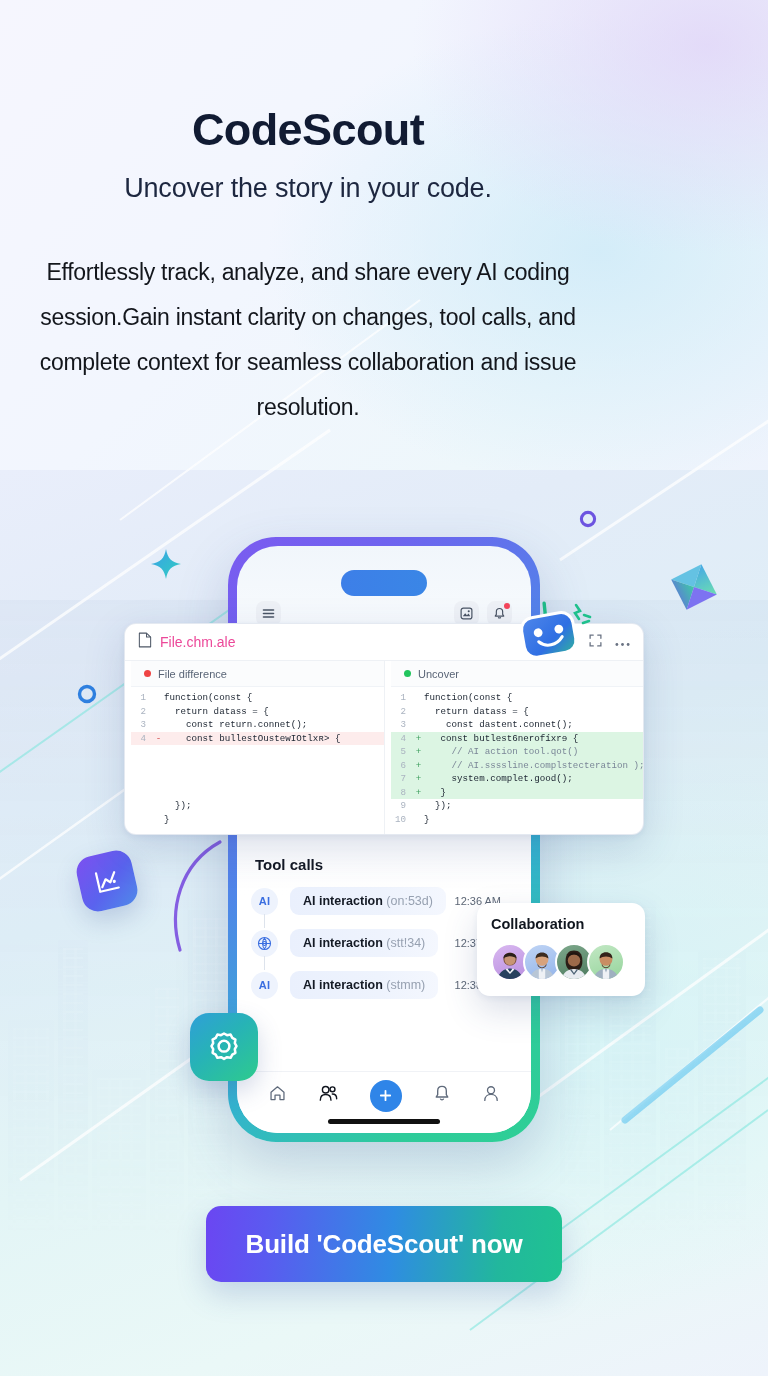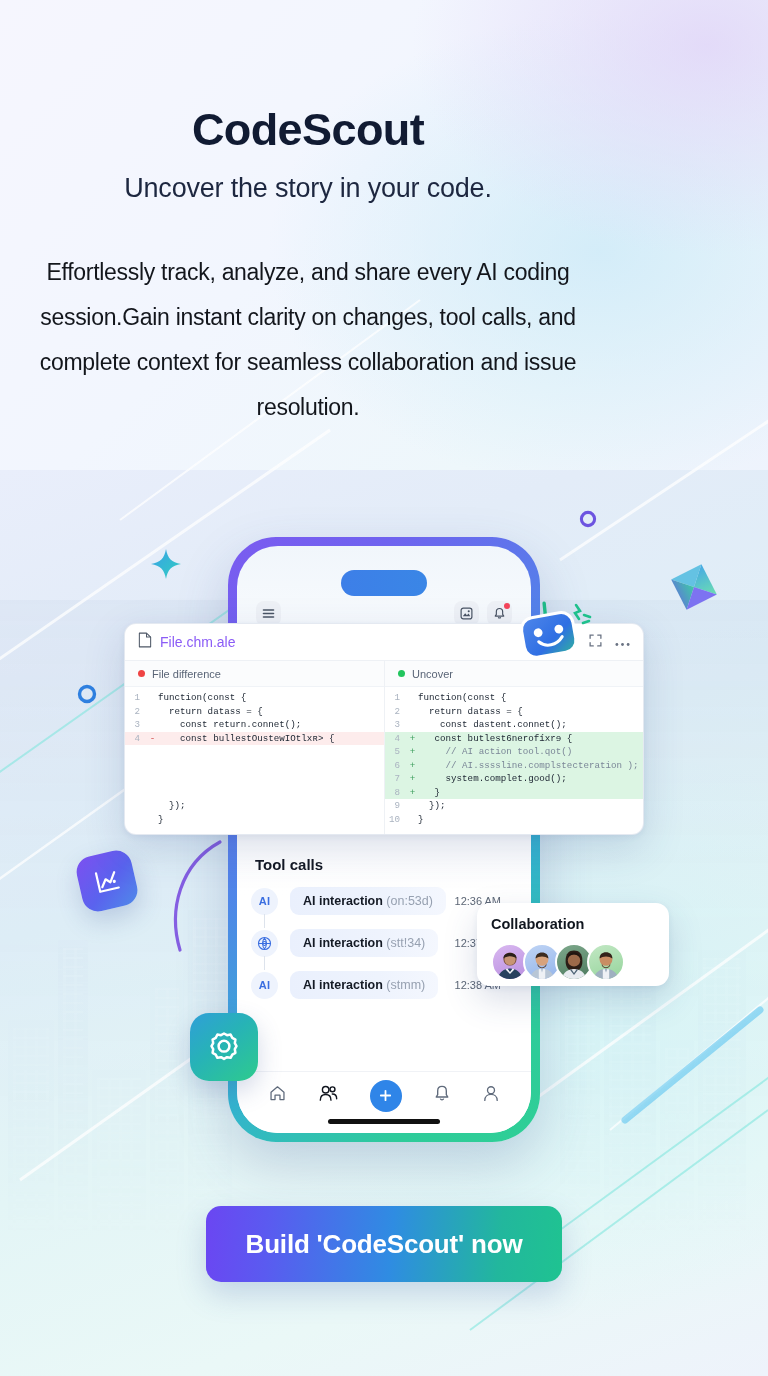--- a/index.html
+++ b/index.html
@@ -98,24 +98,24 @@
     position: absolute; left: -104px; top: 86px; width: 520px;
     background: #fff; border-radius: 12px;
     box-shadow: 0 14px 40px rgba(48,72,130,.17), 0 2px 6px rgba(48,72,130,.07);
     overflow: hidden; z-index: 9;
     border: 1px solid rgba(225,231,240,.9);
   }
   .diff-head {
     height: 37px; display:flex; align-items:center; gap:8px; padding: 0 13px;
     border-bottom: 1px solid #eef1f5;
   }
-  .diff-fname { font-size: 14px; color:#8b5cf6; font-weight: 500; }
+  .diff-fname { font-size: 14px; color:#ec4899; font-weight: 500; }
   .diff-head-actions { margin-left:auto; display:flex; align-items:center; gap:13px; }
   .diff-cols { display:flex; }
-  .diff-col { width: 50%; }
+  .diff-col { width: 50%; padding-left: 6px; }
   .diff-col + .diff-col { border-left: 1px solid #eef1f5; }
   .diff-col-head {
     height: 26px; display:flex; align-items:center; gap:7px; padding:0 13px;
     font-size: 11px; color:#5a6577; background:#fbfcfd; border-bottom:1px solid #f0f3f7;
   }
   .dot { width:7px; height:7px; border-radius:50%; display:inline-block; }
   .dot.red { background:#ef4444; }
   .dot.green { background:#22c55e; }
   .code {
     font-family: "Liberation Mono", "DejaVu Sans Mono", monospace;
@@ -146,22 +146,22 @@
   .tool-pill {
     margin-left: 12px; padding: 7px 13px; border-radius: 9px;
     background: linear-gradient(90deg,#eaf0fd 0%, #eef3fd 60%, #f4f7fe 100%);
     font-size: 12.5px; color:#141a25; font-weight:600; white-space: nowrap;
   }
   .tool-pill .sub { color:#97a1b1; font-weight: 400; }
   .tool-time { margin-left:auto; font-size: 11px; color:#5d6776; padding-left:6px; }
 
   
   .collab {
-    position: absolute; left: 477px; top: 903px; width: 192px; z-index: 14;
-    background:#fff; border-radius: 13px; padding: 13px 14px 5px;
+    position: absolute; left: 477px; top: 903px; width: 168px; z-index: 14;
+    background:#fff; border-radius: 13px; padding: 13px 14px 15px;
     box-shadow: 0 14px 34px rgba(48,72,130,.18), 0 2px 6px rgba(48,72,130,.07);
   }
   .collab-title { font-size: 14.5px; font-weight: 700; color:#10161f; }
   .avatars { display:flex; margin-top: 11px; }
   .av { width: 38px; height: 38px; border-radius: 50%; margin-right:-6px; position:relative; overflow:hidden; border:2px solid #fff; }
 
   
   .ph-nav {
     position:absolute; left:0; right:0; bottom: 0; height: 62px;
     background:#fff; border-top:1px solid #f0f2f6;

